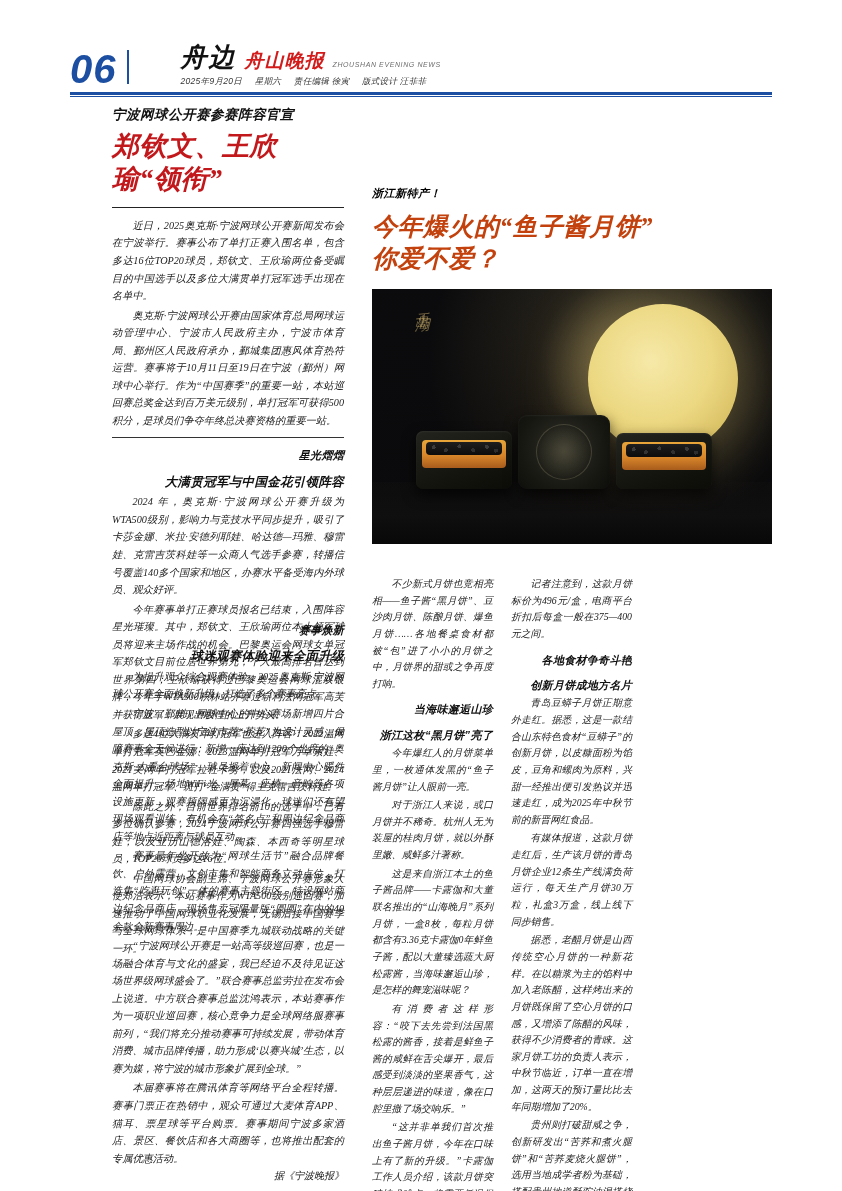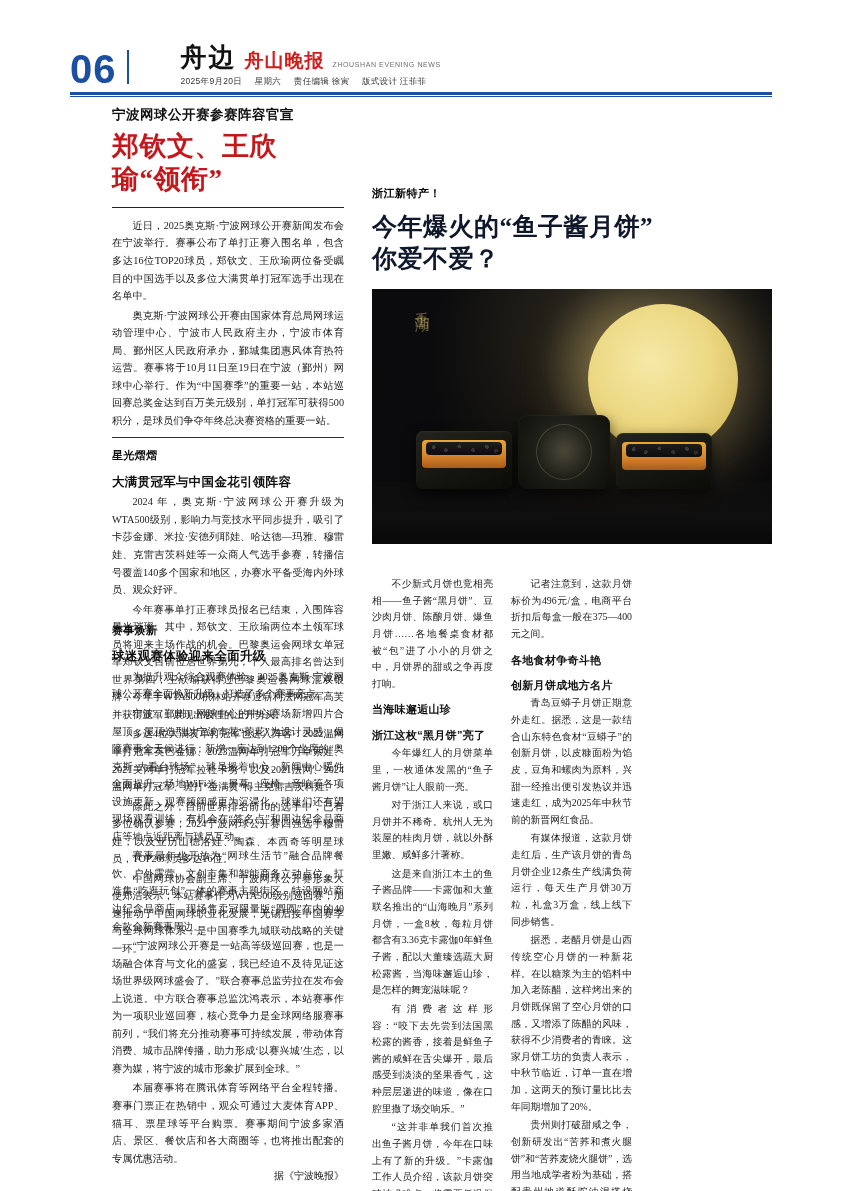--- a/index.html
+++ b/index.html
@@ -13,20 +13,21 @@
     font-family: "Liberation Serif", "DejaVu Serif", serif;
     color: #111111;
     position: relative;
     overflow: hidden;
   }
   .page {
     position: absolute;
     left: 0; top: 0;
     width: 842px;
     height: 1079px;
+    font-style: italic;
   }
 
   
   .masthead {
     position: absolute;
     left: 70px;
     top: 36px;
     width: 702px;
     height: 52px;
     display: flex;
@@ -149,20 +150,21 @@
     text-indent: 2em;
   }
   .sub-head {
     font-family: "Liberation Sans", sans-serif;
     font-weight: bold;
     font-size: 12.5px;
     color: #111;
     line-height: 1.4;
     margin: 10px 0 2px 0;
     letter-spacing: 0.3px;
+    text-align: right;
   }
   .sub-head.small {
     font-size: 11px;
     font-weight: bold;
   }
   .section-rule {
     width: 100%;
     height: 1px;
     background: #333;
     margin: 8px 0 8px 0;
@@ -185,21 +187,21 @@
     font-size: 11px;
     color: #000000;
     font-weight: bold;
     margin-bottom: 10px;
     letter-spacing: 0.5px;
   }
   .feature-head {
     font-family: "Liberation Serif", serif;
     font-size: 25px;
     font-weight: bold;
-    color: #0f172a;
+    color: #c2410c;
     line-height: 1.28;
     letter-spacing: 0.5px;
     margin-bottom: 14px;
   }
 
   
   .photo {
     position: relative;
     width: 400px;
     height: 255px;

